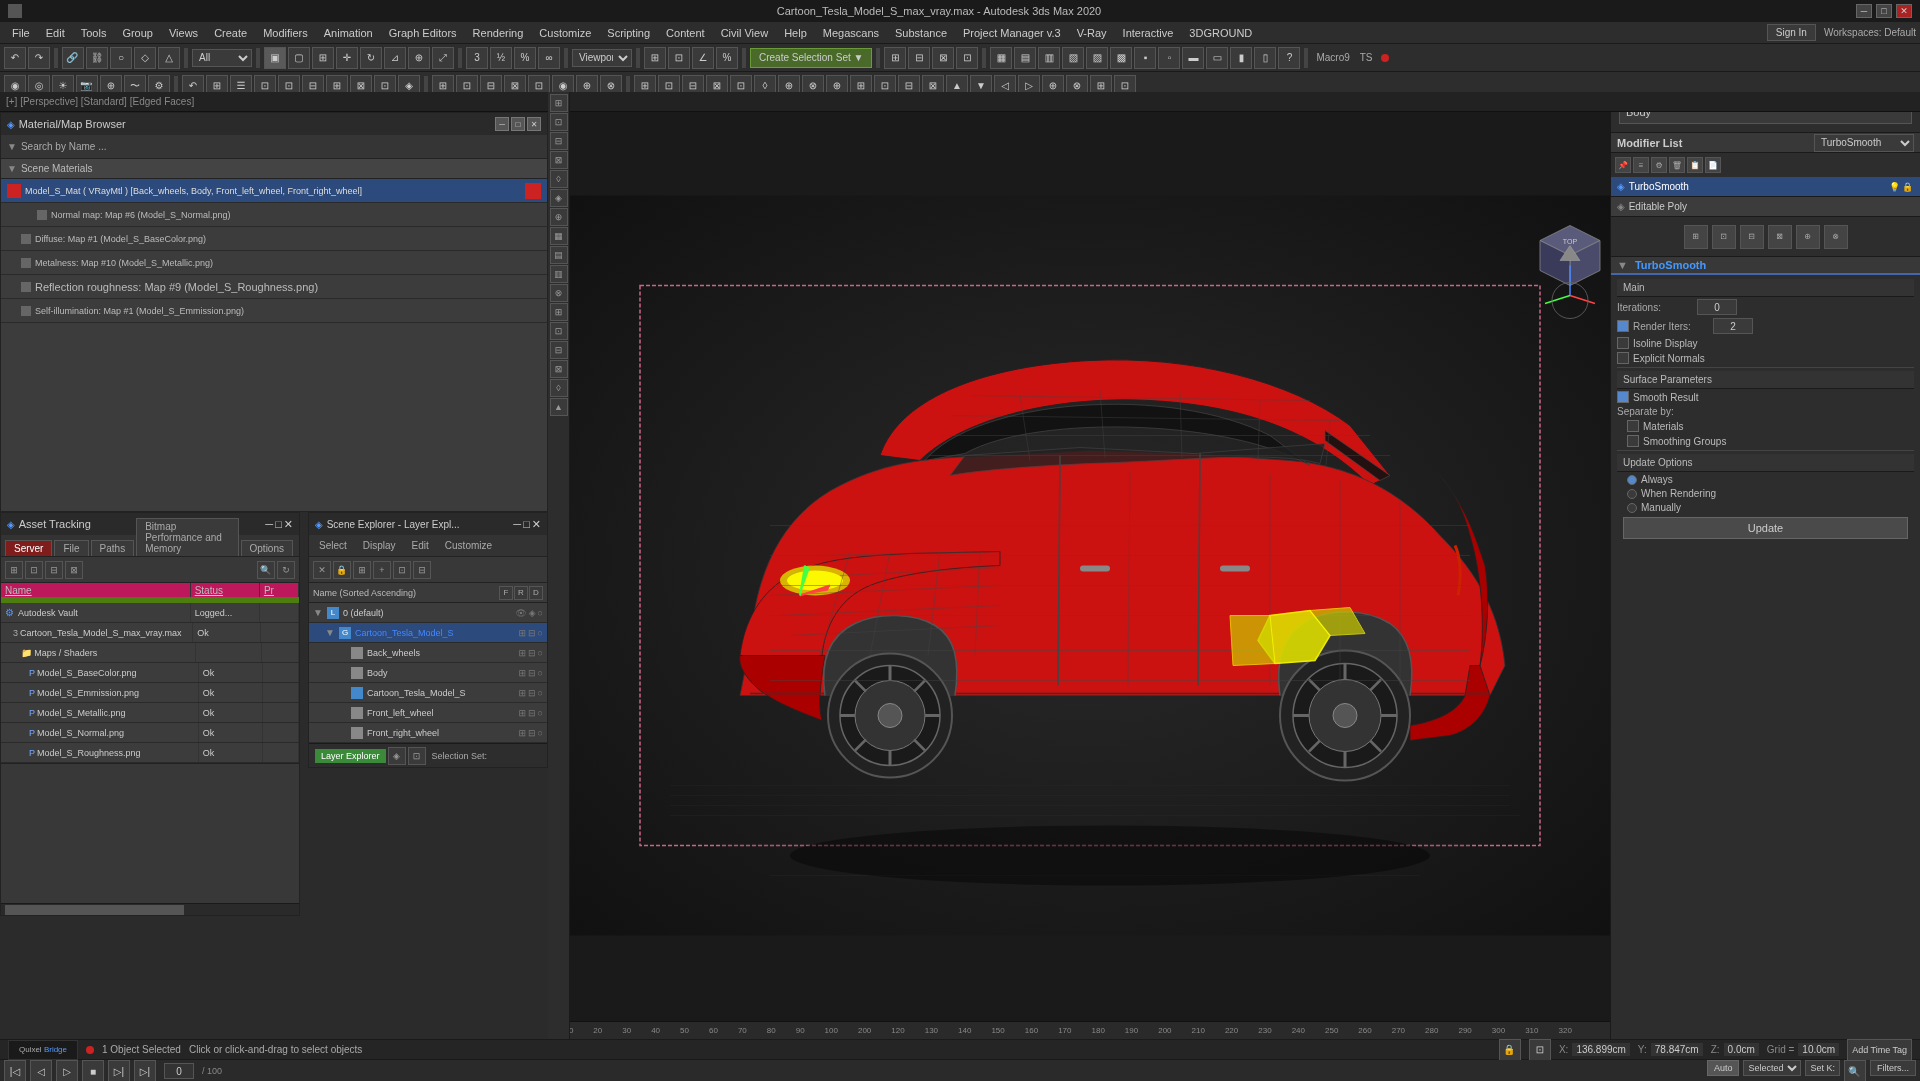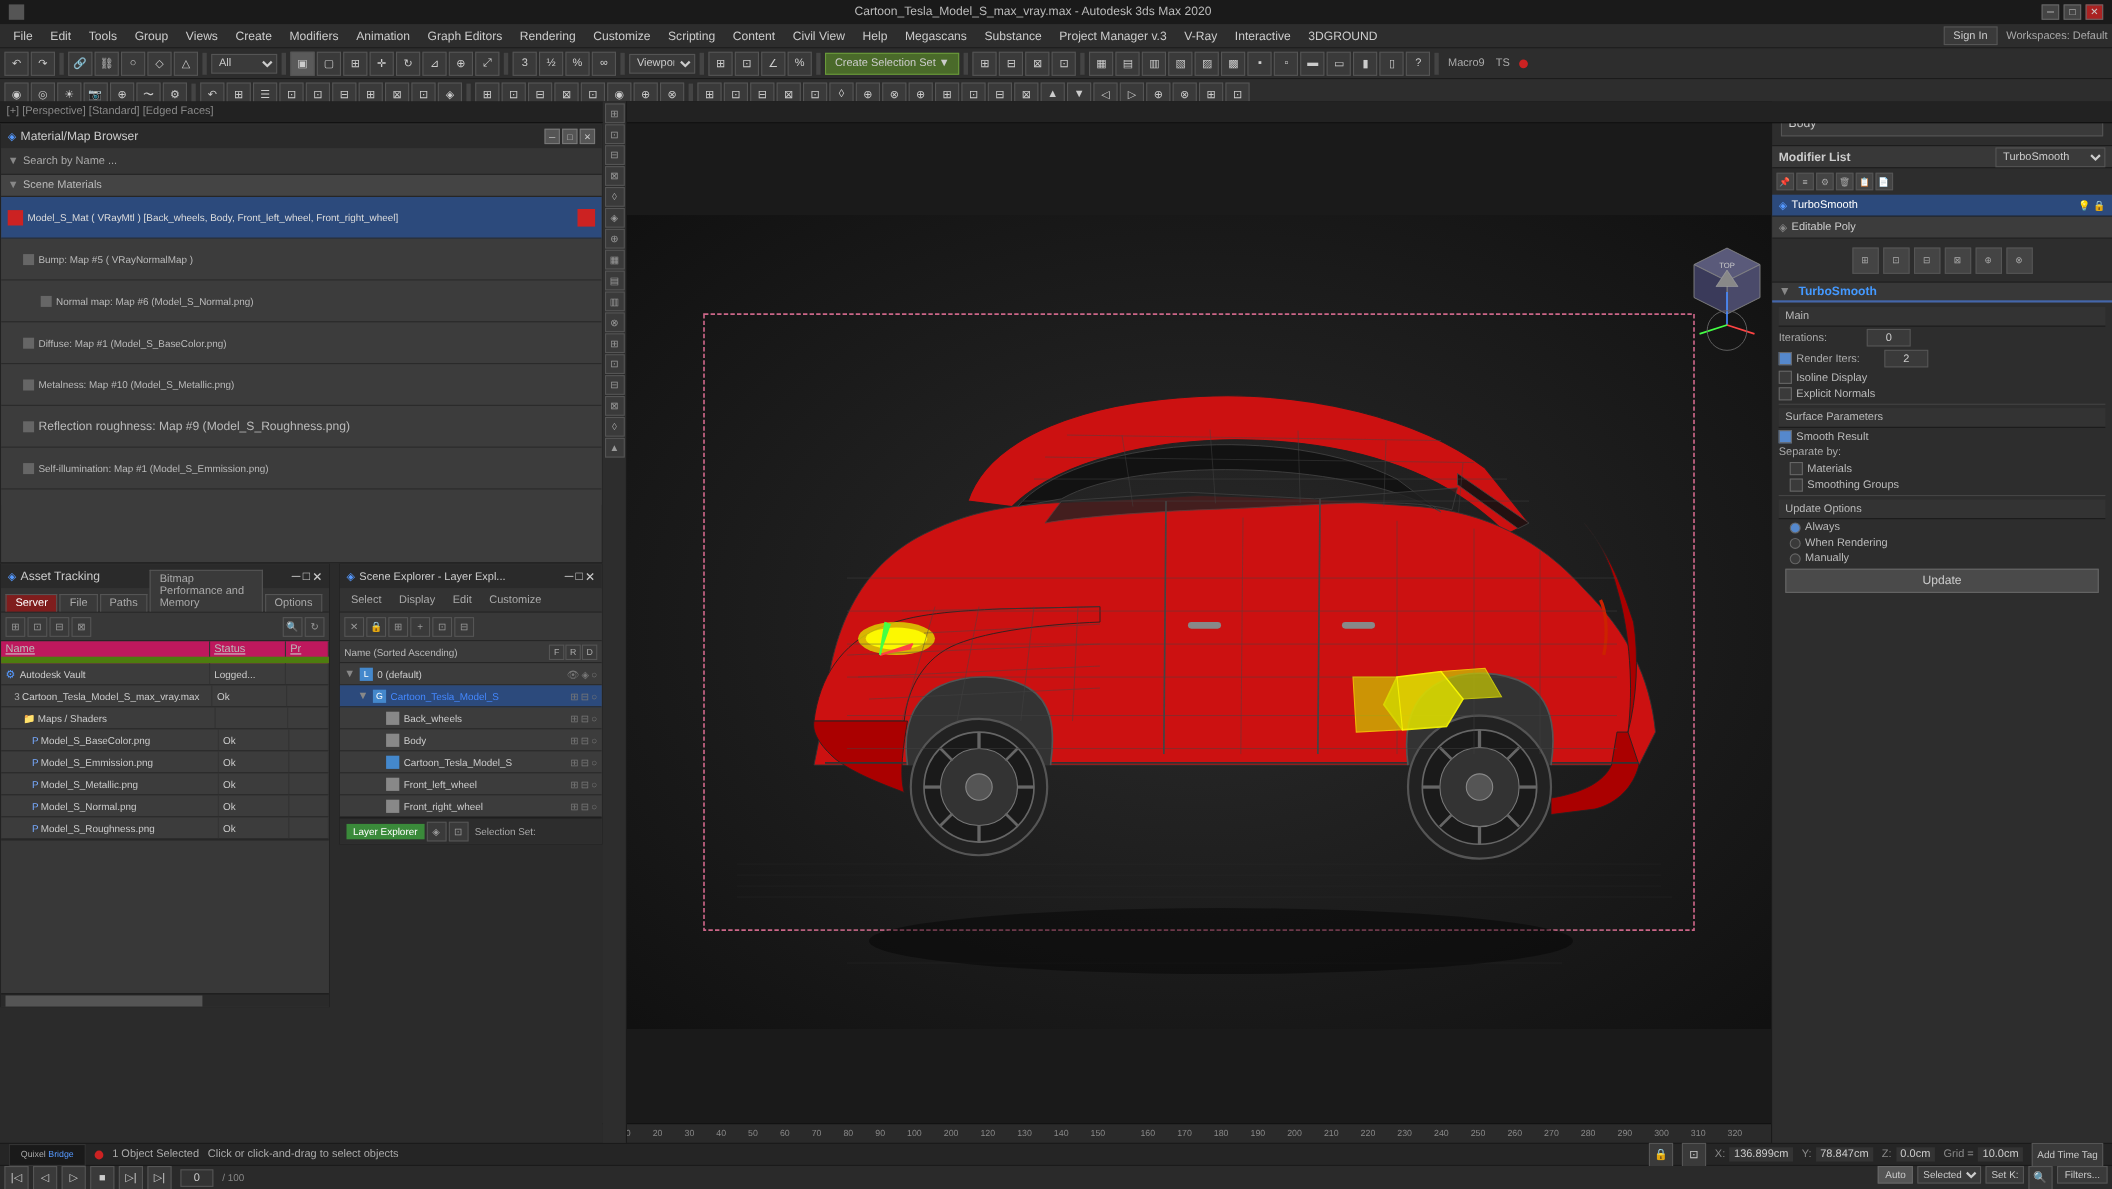--- a/index.html
+++ b/index.html
@@ -29,21 +29,21 @@
     #material-panel .panel-title { height: 22px; background: #2a2a2a; display: flex; align-items: center; justify-content: space-between; padding: 0 6px; color: #ccc; font-size: 11px; cursor: move; }
     #material-panel .panel-title .title-text { display: flex; align-items: center; gap: 4px; }
     #material-panel .panel-winbtns { display: flex; gap: 2px; }
     #material-panel .panel-winbtn { width: 14px; height: 14px; background: #555; border: 1px solid #777; display: flex; align-items: center; justify-content: center; font-size: 8px; color: #ccc; cursor: pointer; }
     
     .search-bar { height: 24px; background: #353535; border-bottom: 1px solid #222; display: flex; align-items: center; padding: 0 6px; }
     
     .scene-materials-header { height: 20px; background: #444; display: flex; align-items: center; padding: 0 6px; color: #bbb; font-size: 10px; border-bottom: 1px solid #222; }
     
     .material-list { overflow-y: auto; background: #3c3c3c; }
-    .mat-item { height: 38px; display: flex; align-items: center; padding: 0 6px; color: #bbb; font-size: 10px; border-bottom: 1px solid #2a2a2a; cursor: pointer; }
+    .mat-item { height: 24px; display: flex; align-items: center; padding: 0 6px; color: #bbb; font-size: 10px; border-bottom: 1px solid #2a2a2a; cursor: pointer; }
     .mat-item.selected { background: #2c4a7c; }
     .mat-item .mat-icon { width: 14px; height: 14px; background: #cc2222; margin-right: 4px; }
     .mat-item.sub { padding-left: 20px; }
     .mat-item.sub2 { padding-left: 36px; }
     .mat-item .dot { width: 10px; height: 10px; background: #666; margin-right: 4px; }
     
     
     #asset-panel { position: absolute; top: 512px; left: 0; width: 300px; z-index: 10; background: #3c3c3c; border: 1px solid #222; }
     #asset-panel .panel-title { height: 22px; background: #2a2a2a; display: flex; align-items: center; justify-content: space-between; padding: 0 6px; color: #ccc; font-size: 11px; }
     
@@ -326,24 +326,20 @@
     <span style="color:#888;margin-right:4px;">▼</span>
     <span>Scene Materials</span>
   </div>
   <div class="material-list" style="height:280px;">
 
     <div class="mat-item selected">
       <div class="mat-icon"></div>
       <span style="font-size:9px;color:#ddd;">Model_S_Mat ( VRayMtl ) [Back_wheels, Body, Front_left_wheel, Front_right_wheel]</span>
       <div style="margin-left:auto;width:16px;height:16px;background:#cc2222;"></div>
     </div>
-    <div class="mat-item sub">
-      <div class="dot"></div>
-      <span style="font-size:9px;">Bump: Map #5 ( VRayNormalMap )</span>
-    </div>
     <div class="mat-item sub2">
       <div class="dot"></div>
       <span style="font-size:9px;">Normal map: Map #6 (Model_S_Normal.png)</span>
     </div>
     <div class="mat-item sub">
       <div class="dot"></div>
       <span style="font-size:9px;">Diffuse: Map #1 (Model_S_BaseColor.png)</span>
     </div>
     <div class="mat-item sub">
       <div class="dot"></div>
@@ -915,21 +911,21 @@
   <span style="font-size:8px;margin-right:20px;">50</span>
   <span style="font-size:8px;margin-right:20px;">60</span>
   <span style="font-size:8px;margin-right:20px;">70</span>
   <span style="font-size:8px;margin-right:20px;">80</span>
   <span style="font-size:8px;margin-right:20px;">90</span>
   <span style="font-size:8px;margin-right:20px;">100</span>
   <span style="font-size:8px;margin-right:20px;">200</span>
   <span style="font-size:8px;margin-right:20px;">120</span>
   <span style="font-size:8px;margin-right:20px;">130</span>
   <span style="font-size:8px;margin-right:20px;">140</span>
-  <span style="font-size:8px;margin-right:32px;">150</span>
+  <span style="font-size:8px;margin-right:20px;">150</span>
   <span style="font-size:8px;margin-right:20px;">160</span>
   <span style="font-size:8px;margin-right:20px;">170</span>
   <span style="font-size:8px;margin-right:20px;">180</span>
   <span style="font-size:8px;margin-right:20px;">190</span>
   <span style="font-size:8px;margin-right:20px;">200</span>
   <span style="font-size:8px;margin-right:20px;">210</span>
   <span style="font-size:8px;margin-right:20px;">220</span>
   <span style="font-size:8px;margin-right:20px;">230</span>
   <span style="font-size:8px;margin-right:20px;">240</span>
   <span style="font-size:8px;margin-right:20px;">250</span>

